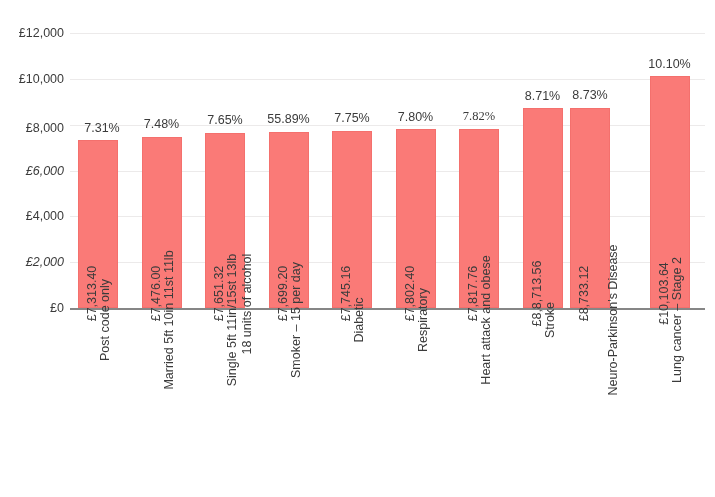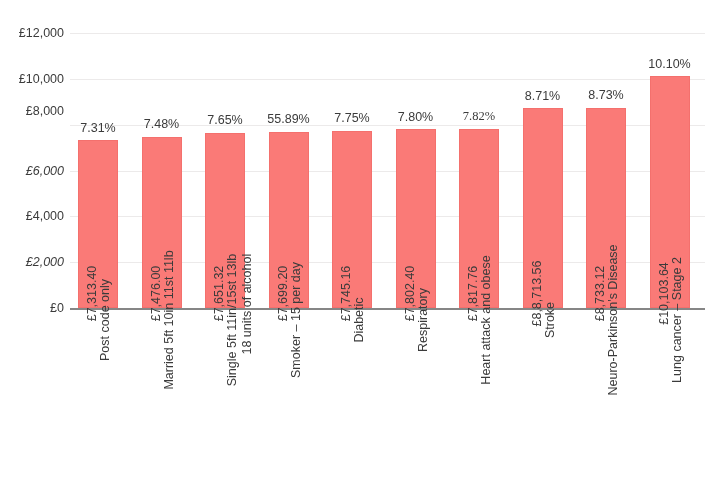--- a/index.html
+++ b/index.html
@@ -132,34 +132,34 @@
 </head>
 <body>
 
 <div id="chart-root">
 
   <div id="y-axis-labels">
       <div class="ytick" style="top: 283px;">£0</div>
       <div class="ytick" style="top: 237.167px; font-style: italic;">£2,000</div>
       <div class="ytick" style="top: 191.333px;">£4,000</div>
       <div class="ytick" style="top: 145.5px; font-style: italic;">£6,000</div>
-      <div class="ytick" style="top: 86px;">£8,000</div>
+      <div class="ytick" style="top: 103px;">£8,000</div>
       <div class="ytick" style="top: 53.8333px;">£10,000</div>
       <div class="ytick" style="top: 8px;">£12,000</div>
     </div>
 
   <div id="plot-area">
       <div class="gridline axis-baseline" style="top: 283px;"></div>
       <div class="gridline" style="top: 237.167px;"></div>
       <div class="gridline" style="top: 191.333px;"></div>
       <div class="gridline" style="top: 145.5px;"></div>
       <div class="gridline" style="top: 99.6667px;"></div>
       <div class="gridline" style="top: 53.8333px;"></div>
       <div class="gridline" style="top: 8px;"></div>
-      <div class="bar-slot" style="left: 8px; bottom: 7px; height: 167.599px;">
+      <div class="bar-slot" style="left: 8px; bottom: 7px; height: 167.599px; padding-left: 8px;">
         <div class="bar" title="Post code only £7,313.40" style="height: 167.599px; background: rgb(250, 122, 119); border-color: rgb(244, 112, 109);">
           <div class="bar-inner-label">£7,313.40</div>
         </div>
         <div class="bar-top-label" style="bottom: 173.599px;">7.31%</div>
       </div>
       <div class="bar-slot" style="left: 71.5px; bottom: 7px; height: 171.325px; text-align: center;">
         <div class="bar" title="Married 5ft 10in 11st 11lb £7,476.00" style="height: 171.325px; background: rgb(250, 122, 119); border-color: rgb(244, 112, 109);">
           <div class="bar-inner-label">£7,476.00</div>
         </div>
         <div class="bar-top-label" style="bottom: 177.325px;">7.48%</div>
@@ -193,21 +193,21 @@
           <div class="bar-inner-label">£7,817.76</div>
         </div>
         <div class="bar-top-label" style="bottom: 185.157px; font-family: Liberation Serif, serif;">7.82%</div>
       </div>
       <div class="bar-slot" style="left: 452.5px; bottom: 7px; height: 149px;">
         <div class="bar" title="Stroke £8,8,713.56" style="height: 199.686px; background: rgb(250, 122, 119); border-color: rgb(244, 112, 109);">
           <div class="bar-inner-label">£8,8,713.56</div>
         </div>
         <div class="bar-top-label" style="bottom: 205.686px;">8.71%</div>
       </div>
-      <div class="bar-slot" style="left: 516px; bottom: 7px; height: 218px; margin-top: 25px;">
+      <div class="bar-slot" style="left: 500px; bottom: 7px; height: 218px; margin-top: 25px;">
         <div class="bar" title="Neuro-Parkinson's Disease £8,733.12" style="height: 200.134px; background: rgb(250, 122, 119); border-color: rgb(244, 112, 109);">
           <div class="bar-inner-label">£8,733.12</div>
         </div>
         <div class="bar-top-label" style="bottom: 206.134px;">8.73%</div>
       </div>
       <div class="bar-slot" style="left: 579.5px; bottom: 7px; height: 270px;">
         <div class="bar" title="Lung cancer – Stage 2 £10,103.64" style="height: 231.542px; background: rgb(250, 122, 119); border-color: rgb(244, 112, 109);">
           <div class="bar-inner-label">£10,103.64</div>
         </div>
         <div class="bar-top-label" style="bottom: 237.542px;">10.10%</div>

